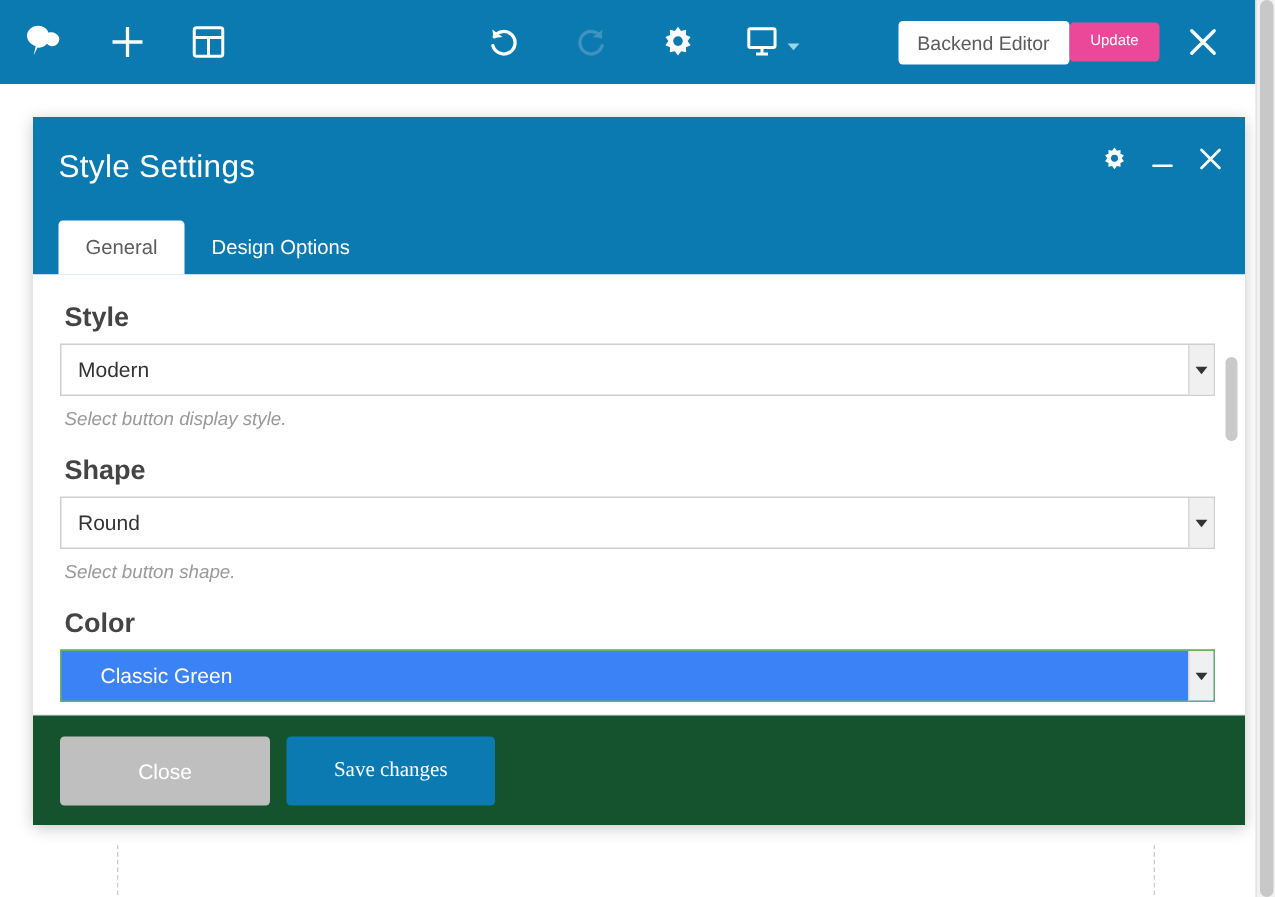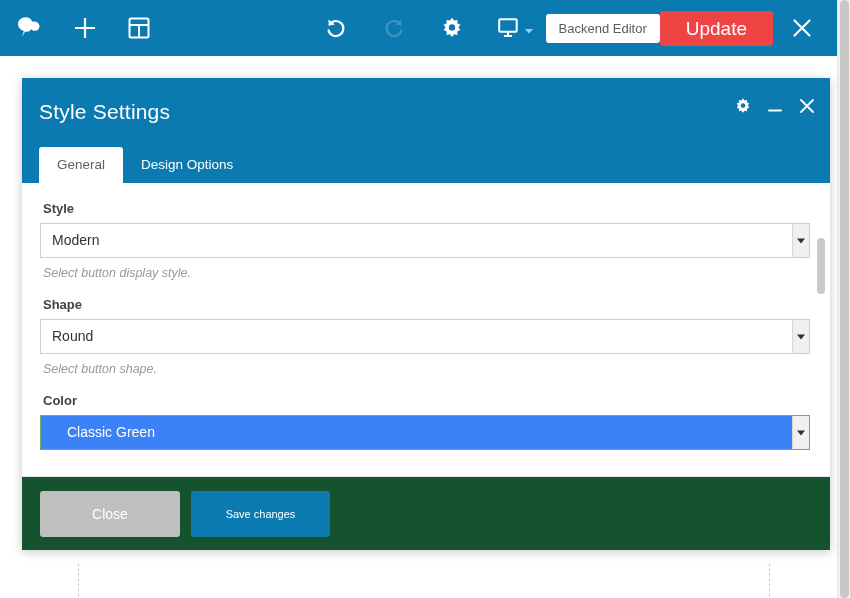--- a/index.html
+++ b/index.html
@@ -45,24 +45,24 @@
   }
   .tb-icon svg { display: block; }
 
   .btn-backend {
     background: #ffffff; color: #5b5b5b;
     border: none; border-radius: 3px;
     font-size: 13px; font-family: "Liberation Sans", sans-serif;
     padding: 8px 13px; cursor: pointer; line-height: 1;
   }
   .btn-update {
-    background: #ef4444; color: #ffffff;
+    background: #ec4899; color: #ffffff;
     border: none; border-radius: 3px;
-    font-size: 19px; font-family: "Liberation Sans", sans-serif;
-    padding: 8px 26px; cursor: pointer; line-height: 1;
+    font-size: 10px; font-family: "Liberation Sans", sans-serif;
+    padding: 8px 14px; cursor: pointer; line-height: 1;
   }
   .tb-close {
     width: 38px; height: 38px; margin-left: 10px;
     display: flex; align-items: center; justify-content: center; cursor: pointer;
   }
 
   
   #canvas {
     position: absolute; top: 56px; left: 0;
     width: 837px; height: 542px;
@@ -119,21 +119,21 @@
   
   #modal-body {
     position: relative;
     flex: 1 1 auto;
     overflow: hidden;
     background: #ffffff;
     padding: 18px 28px 0 18px;
   }
   .field { margin-bottom: 0; }
   .field-label {
-    font-size: 13px; font-weight: bold; color: #444444;
+    font-size: 18px; font-weight: bold; color: #444444;
     margin: 0 0 7px 3px;
   }
   .sel-wrap { position: relative; width: 770px; height: 35px; }
   .sel {
     width: 770px; height: 35px;
     border: 1px solid #cfcfcf;
     background: #ffffff;
     font-size: 14px; color: #333333;
     font-family: "Liberation Sans", sans-serif;
     padding: 0 30px 0 11px;
@@ -178,21 +178,21 @@
   }
   .btn-close-modal {
     background: #bfbfbf; color: #ffffff;
     border: none; border-radius: 3px;
     font-size: 14px; font-family: "Liberation Sans", sans-serif;
     width: 140px; height: 46px; cursor: pointer;
   }
   .btn-save {
     background: #0b7ab0; color: #ffffff;
     border: none; border-radius: 3px;
-    font-size: 11px; font-family: Liberation Sans, sans-serif;
+    font-size: 14px; font-family: Liberation Serif, serif;
     width: 139px; height: 46px; cursor: pointer;
   }
 </style>
 </head>
 <body>
 
 <div id="canvas">
   <div id="row-placeholder"></div>
 
 </div>

